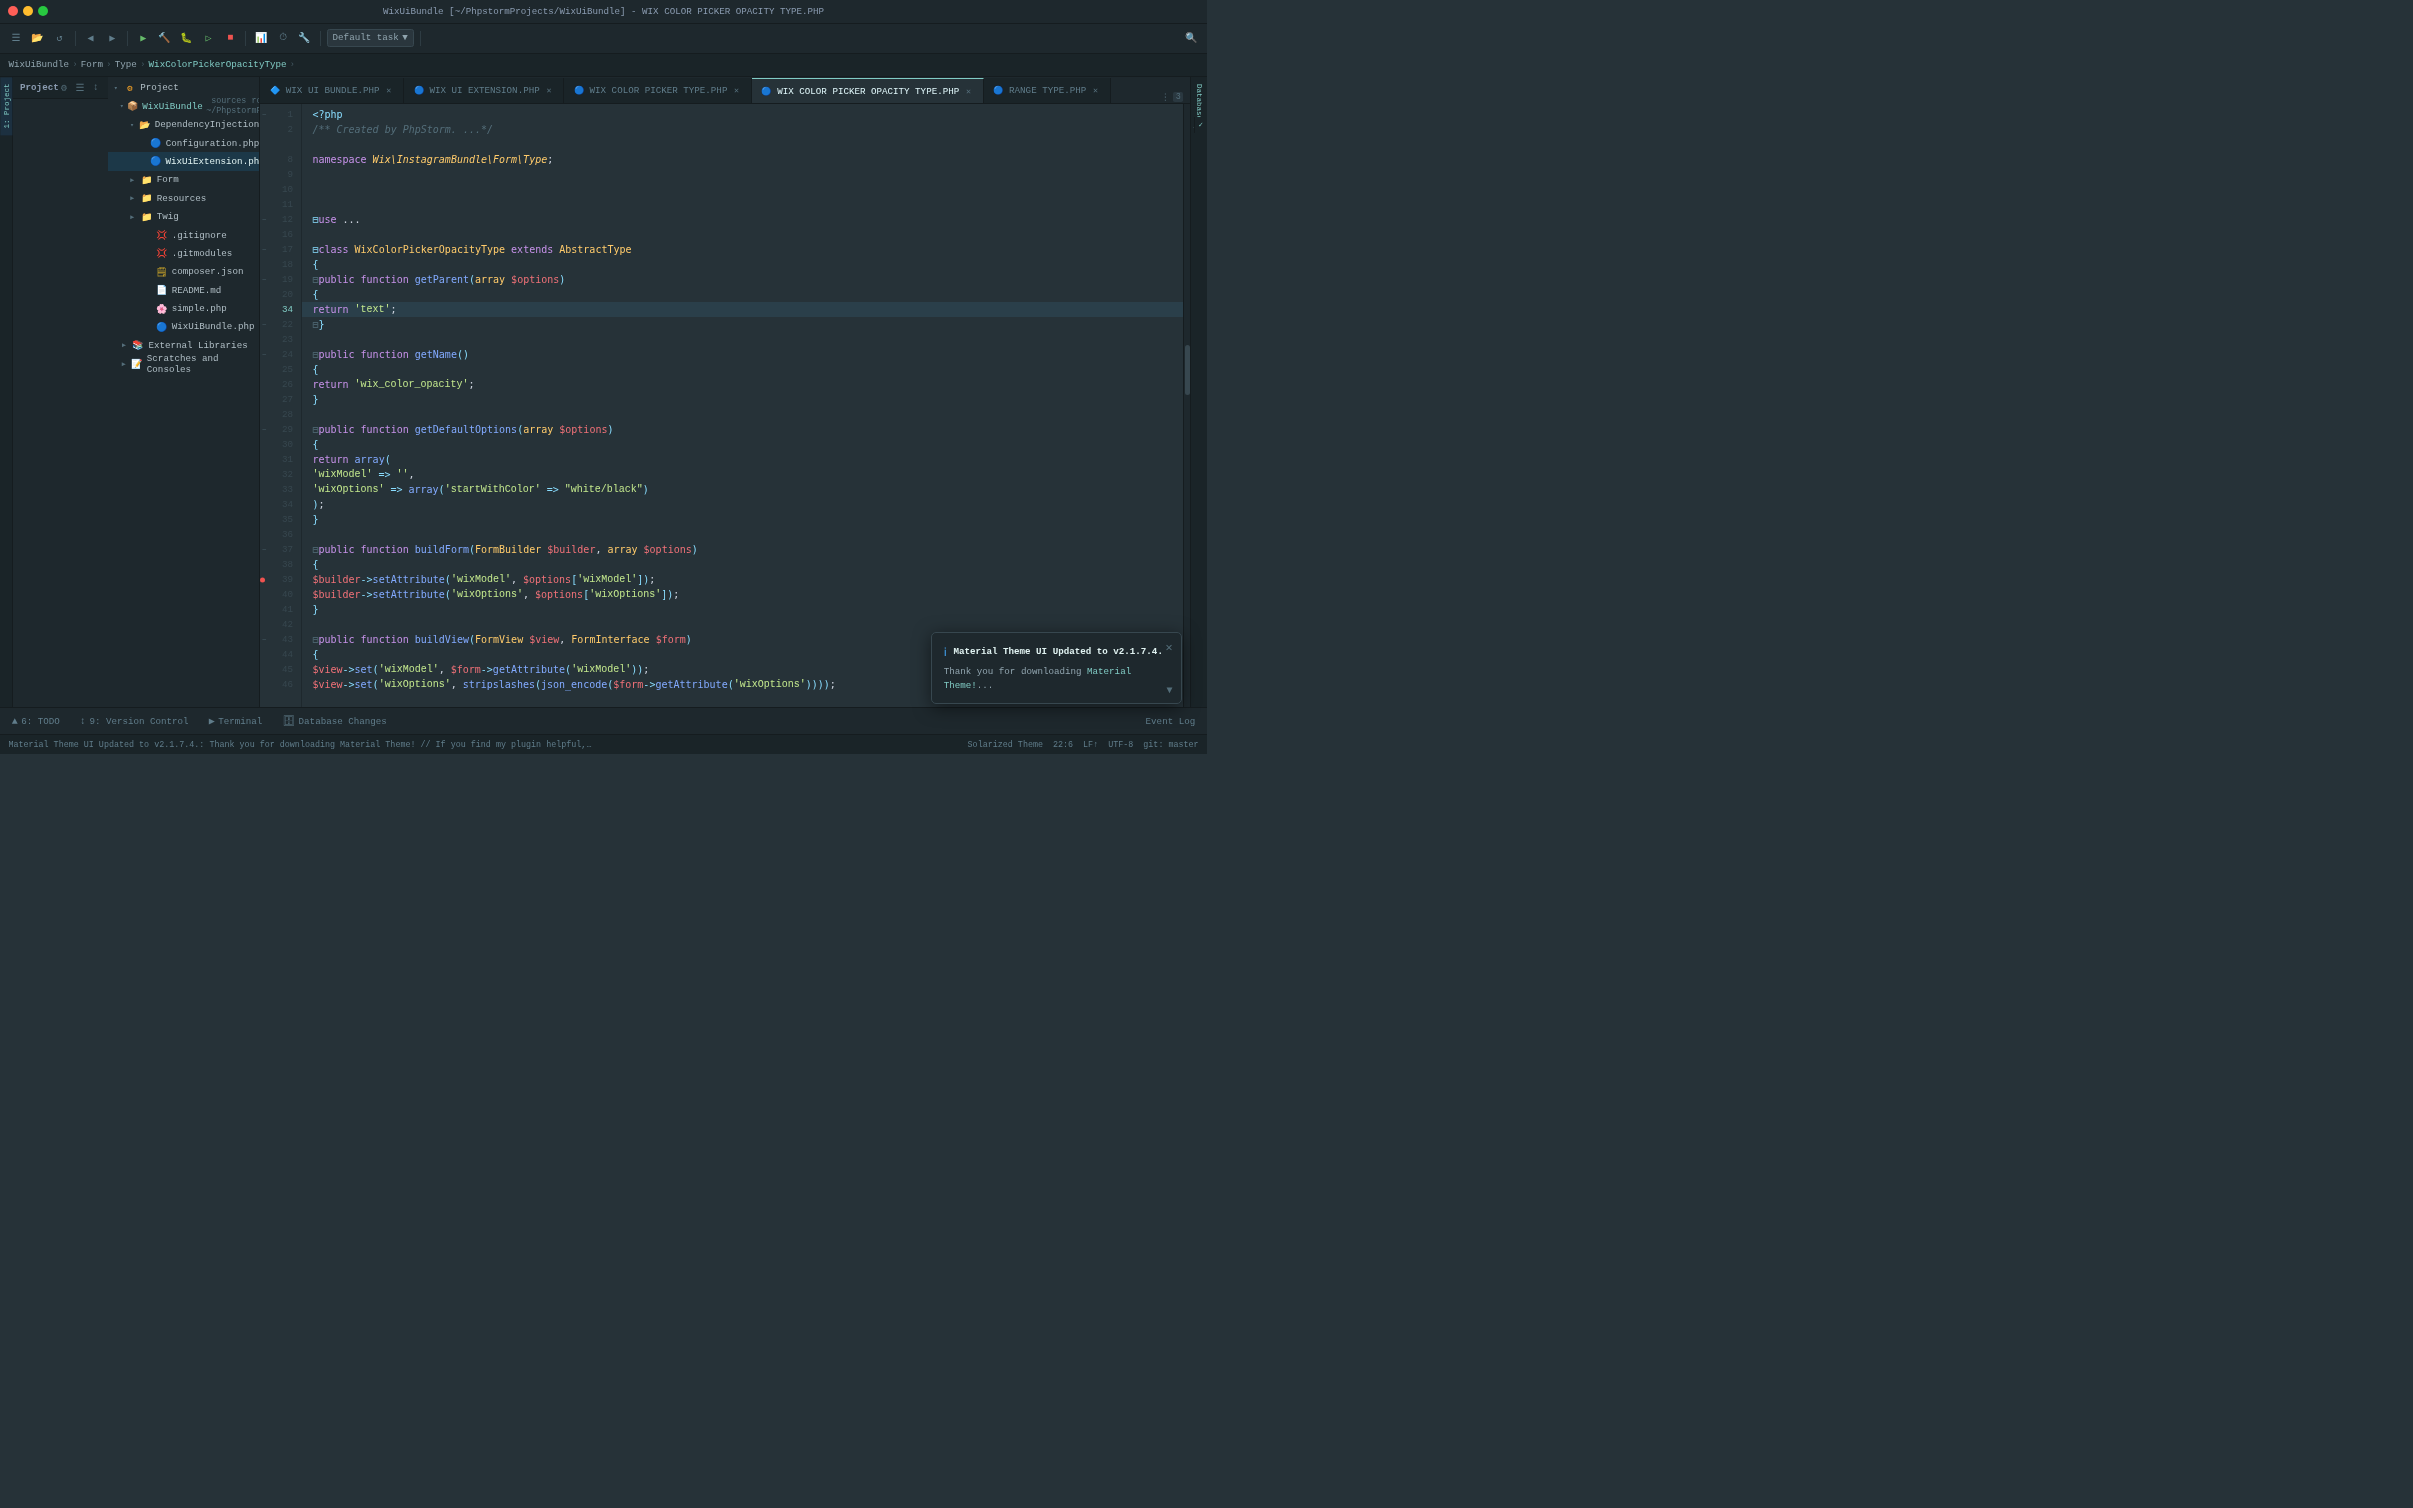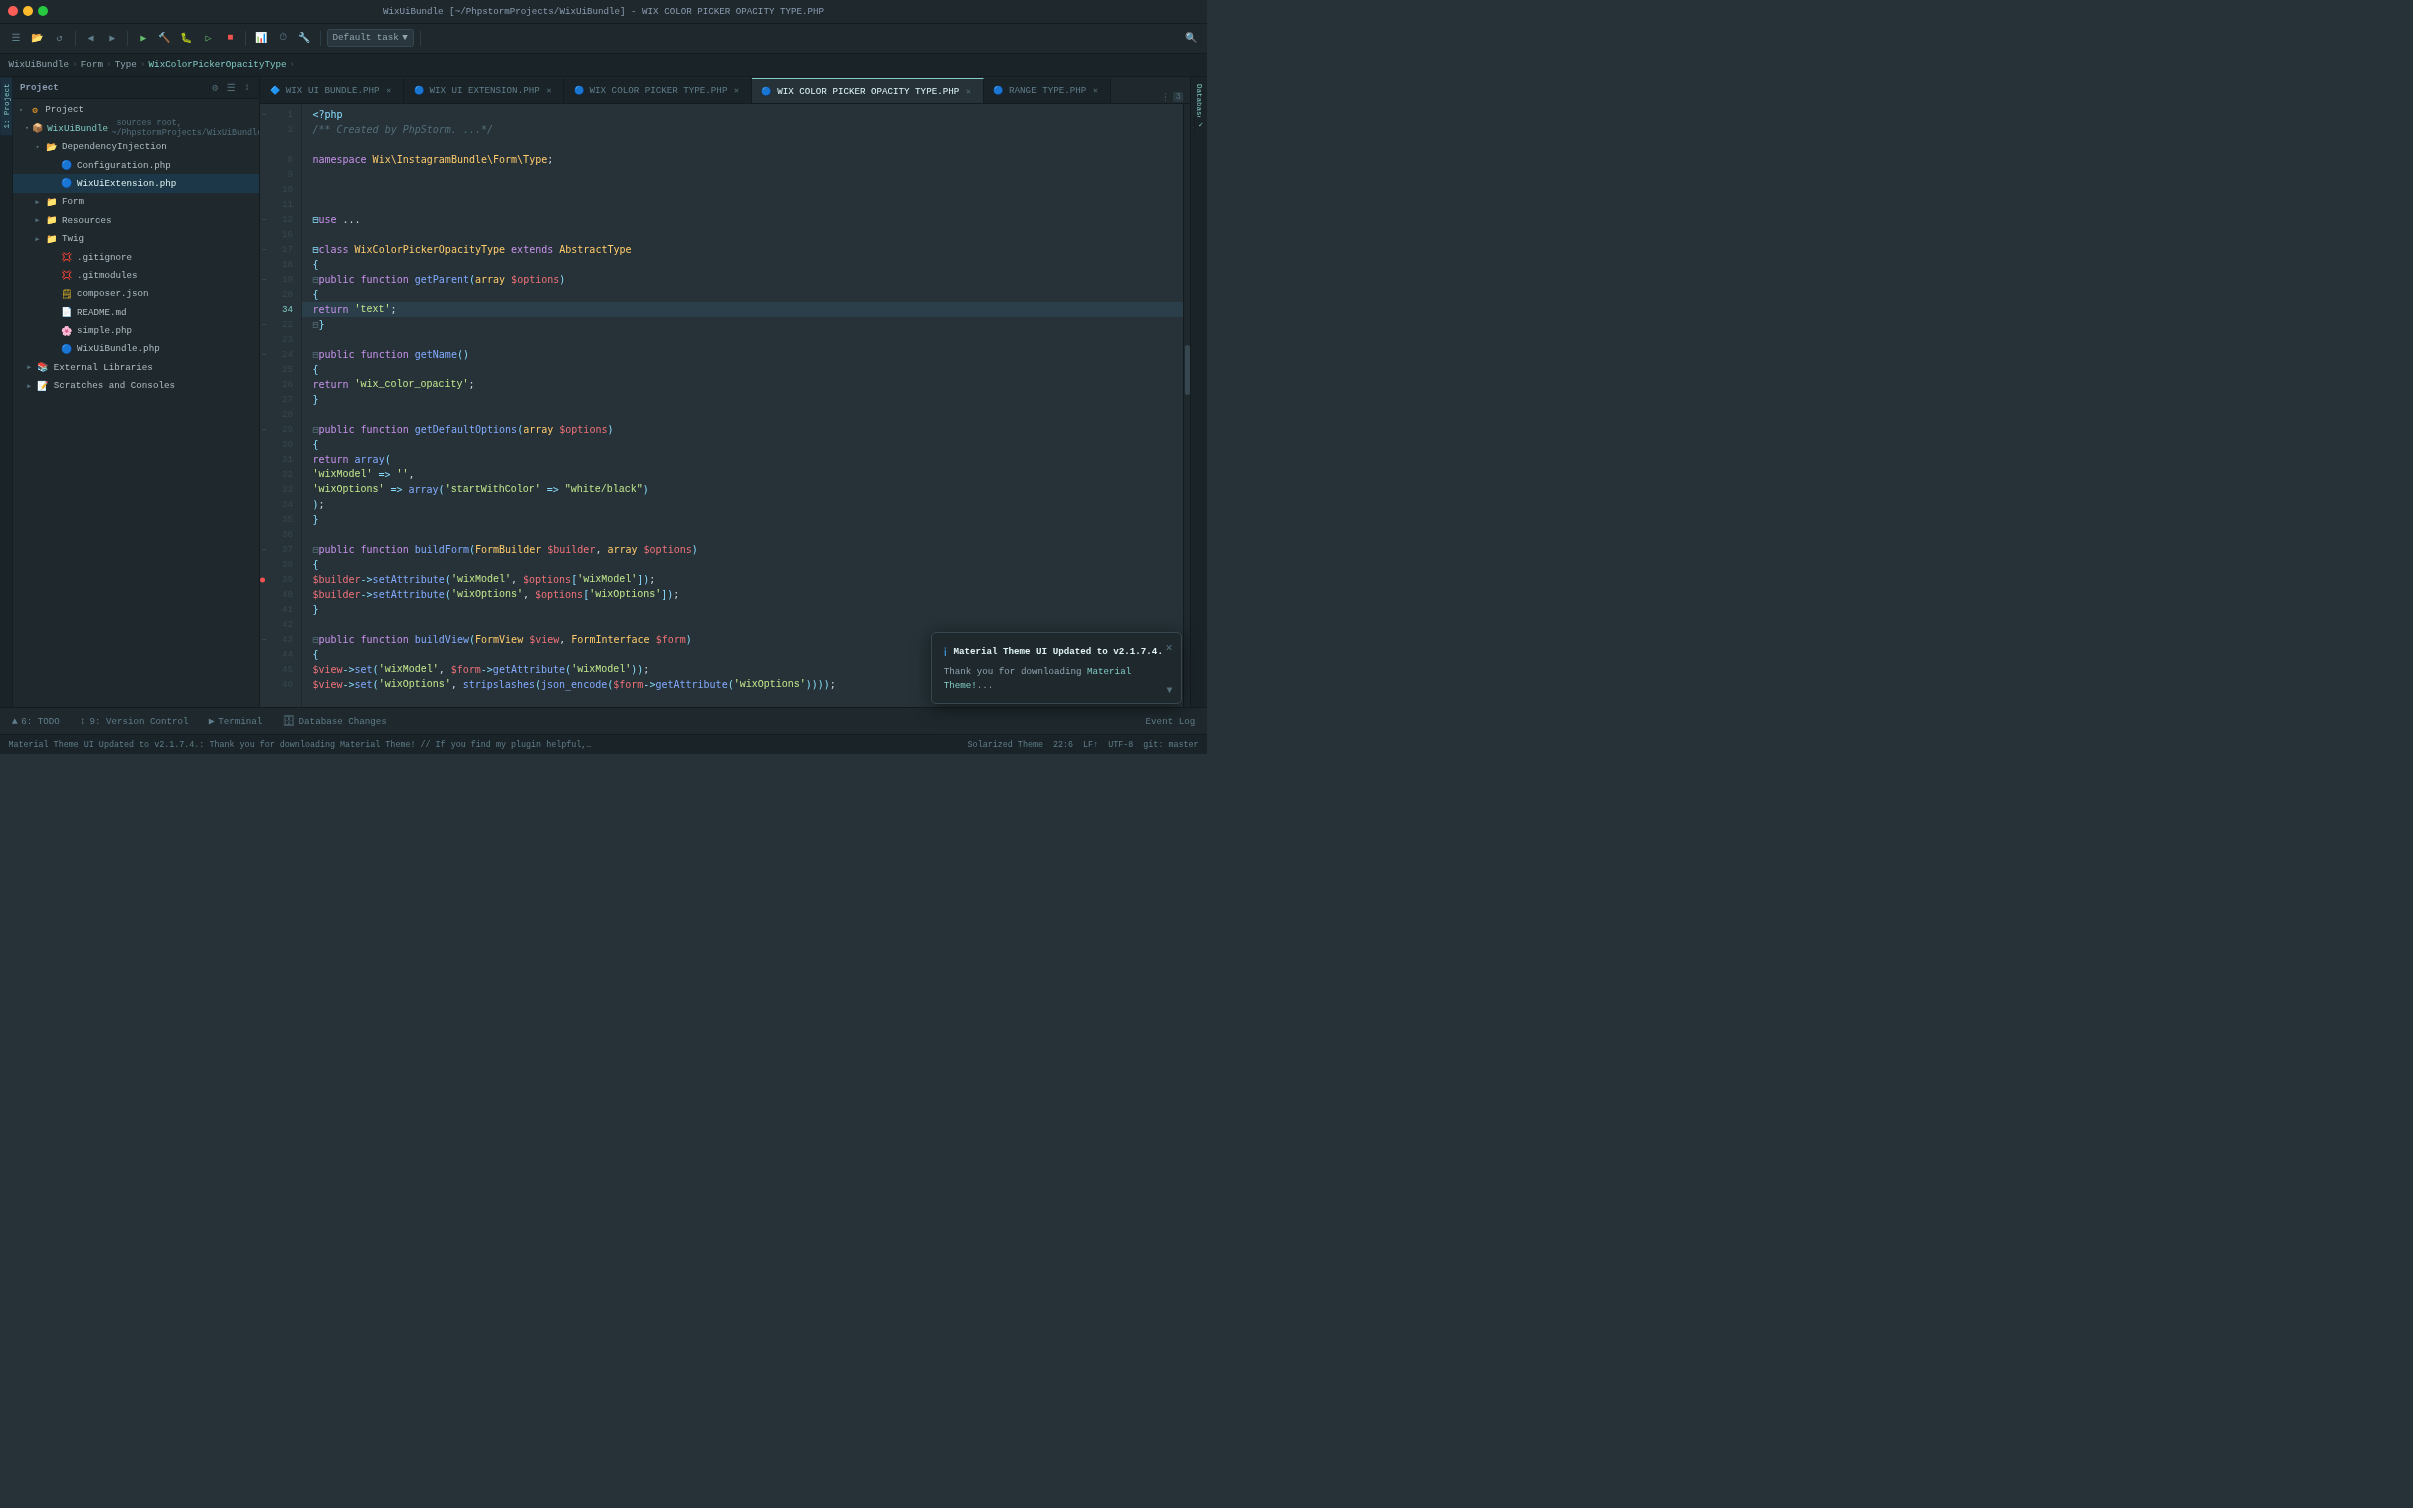--- a/index.html
+++ b/index.html
@@ -105,21 +105,21 @@
     #main {
       display: flex;
       height: calc(754px - 23.5px - 30px - 23.5px - 27px - 20px);
     }
 
     #project-panel {
       width: 247px;
       background: #1e282d;
       border-right: 0.8px solid #151c1f;
       display: flex;
-      flex-direction: column;
+      flex-direction: row;
       justify-content: space-between;
     }
     #project-panel-header {
       height: 22px;
       background: #1a2428;
       display: flex;
       align-items: center;
       padding: 0 6.7px;
       justify-content: space-between;
       border-bottom: 0.8px solid #151c1f;
@@ -287,21 +287,21 @@
     .code-line.current-line { background: #2a3f4a; }
 
     
     .php-tag { color: #89ddff; }
     .php-comment { color: #546e7a; font-style: italic; }
     .php-keyword { color: #c792ea; }
     .php-type { color: #ffcb6b; }
     .php-string { color: #c3e88d; font-family: Liberation Mono, monospace; }
     .php-variable { color: #f07178; }
     .php-operator { color: #89ddff; }
-    .php-namespace { color: #ffcb6b; }
+    .php-namespace { color: #ffcb6b; font-style: italic; }
     .php-class { color: #ffcb6b; }
     .php-extends { color: #c792ea; }
     .php-bracket { color: #89ddff; }
     .php-plain { color: #cdd3de; }
     .php-arrow { color: #89ddff; }
     .php-method { color: #82aaff; }
     .php-return { color: #c792ea; }
 
     
     #right-panel {

